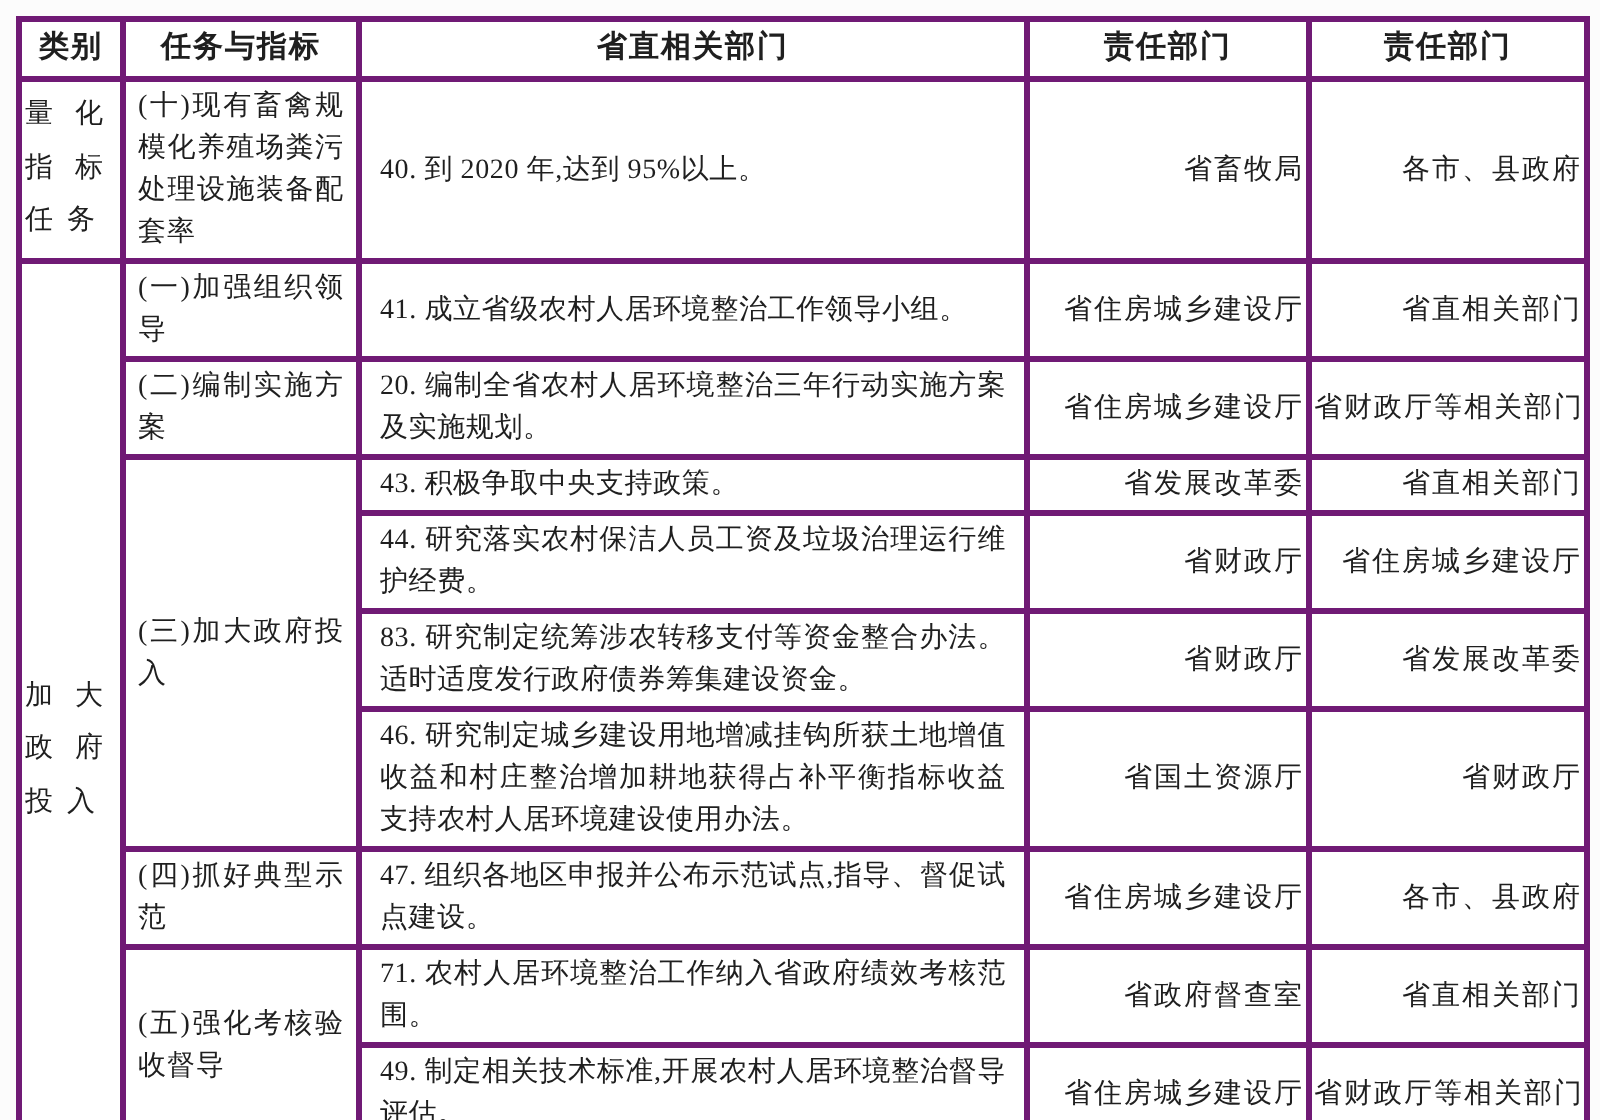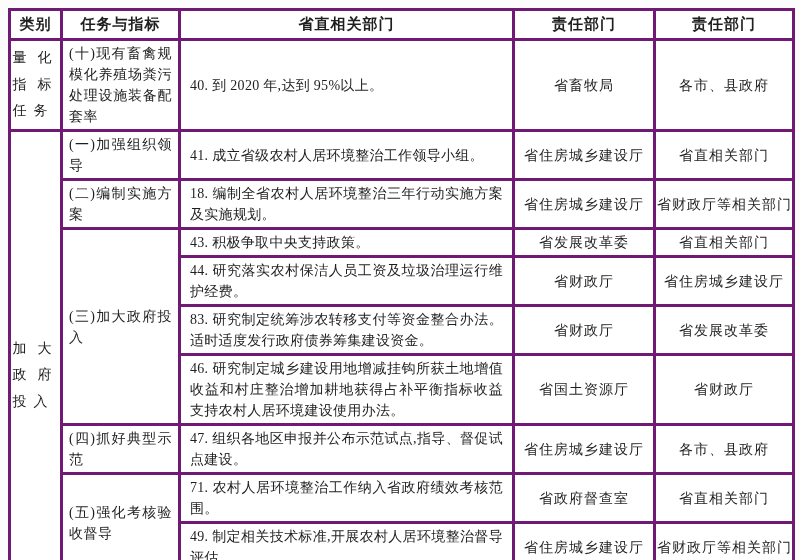--- a/index.html
+++ b/index.html
@@ -35,21 +35,21 @@
   td.cell-cat { text-align: center; margin-top: 24px; }
   td.cell-cat .vstack {
     width: 46px;
     margin: 0 auto;
     text-align: justify;
     letter-spacing: 7px;
     line-height: 1.9;
   }
   td.cell-task { padding: 2px 6px; text-align: justify; letter-spacing: 0.5px; }
   td.cell-content { padding: 2px 9px; text-align: justify; letter-spacing: 0.3px; }
-  td.cell-dept { text-align: center; letter-spacing: 1px; white-space: nowrap; padding: 0 1px; }
+  td.cell-dept { text-align: right; letter-spacing: 1px; white-space: nowrap; padding: 0 1px; }
 </style>
 </head>
 <body>
 
 <div class="page">
   <table class="worktable">
     <colgroup>
       <col style="width:52px">
       <col style="width:118px">
       <col style="width:334px">
@@ -79,21 +79,21 @@
         <td class="cell-cat" rowspan="10">
           <div class="vstack">加大政府投入</div>
         </td>
         <td class="cell-task">(一)加强组织领导</td>
         <td class="cell-content">41. 成立省级农村人居环境整治工作领导小组。</td>
         <td class="cell-dept">省住房城乡建设厅</td>
         <td class="cell-dept">省直相关部门</td>
       </tr>
       <tr style="height:43px">
         <td class="cell-task">(二)编制实施方案</td>
-        <td class="cell-content">18. 编制全省农村人居环境整治三年行动实施方案及实施规划。</td>
+        <td class="cell-content">20. 编制全省农村人居环境整治三年行动实施方案及实施规划。</td>
         <td class="cell-dept">省住房城乡建设厅</td>
         <td class="cell-dept">省财政厅等相关部门</td>
       </tr>
       <tr style="height:27px">
         <td class="cell-task" rowspan="4">(三)加大政府投入</td>
         <td class="cell-content">43. 积极争取中央支持政策。</td>
         <td class="cell-dept">省发展改革委</td>
         <td class="cell-dept">省直相关部门</td>
       </tr>
       <tr style="height:40px">

